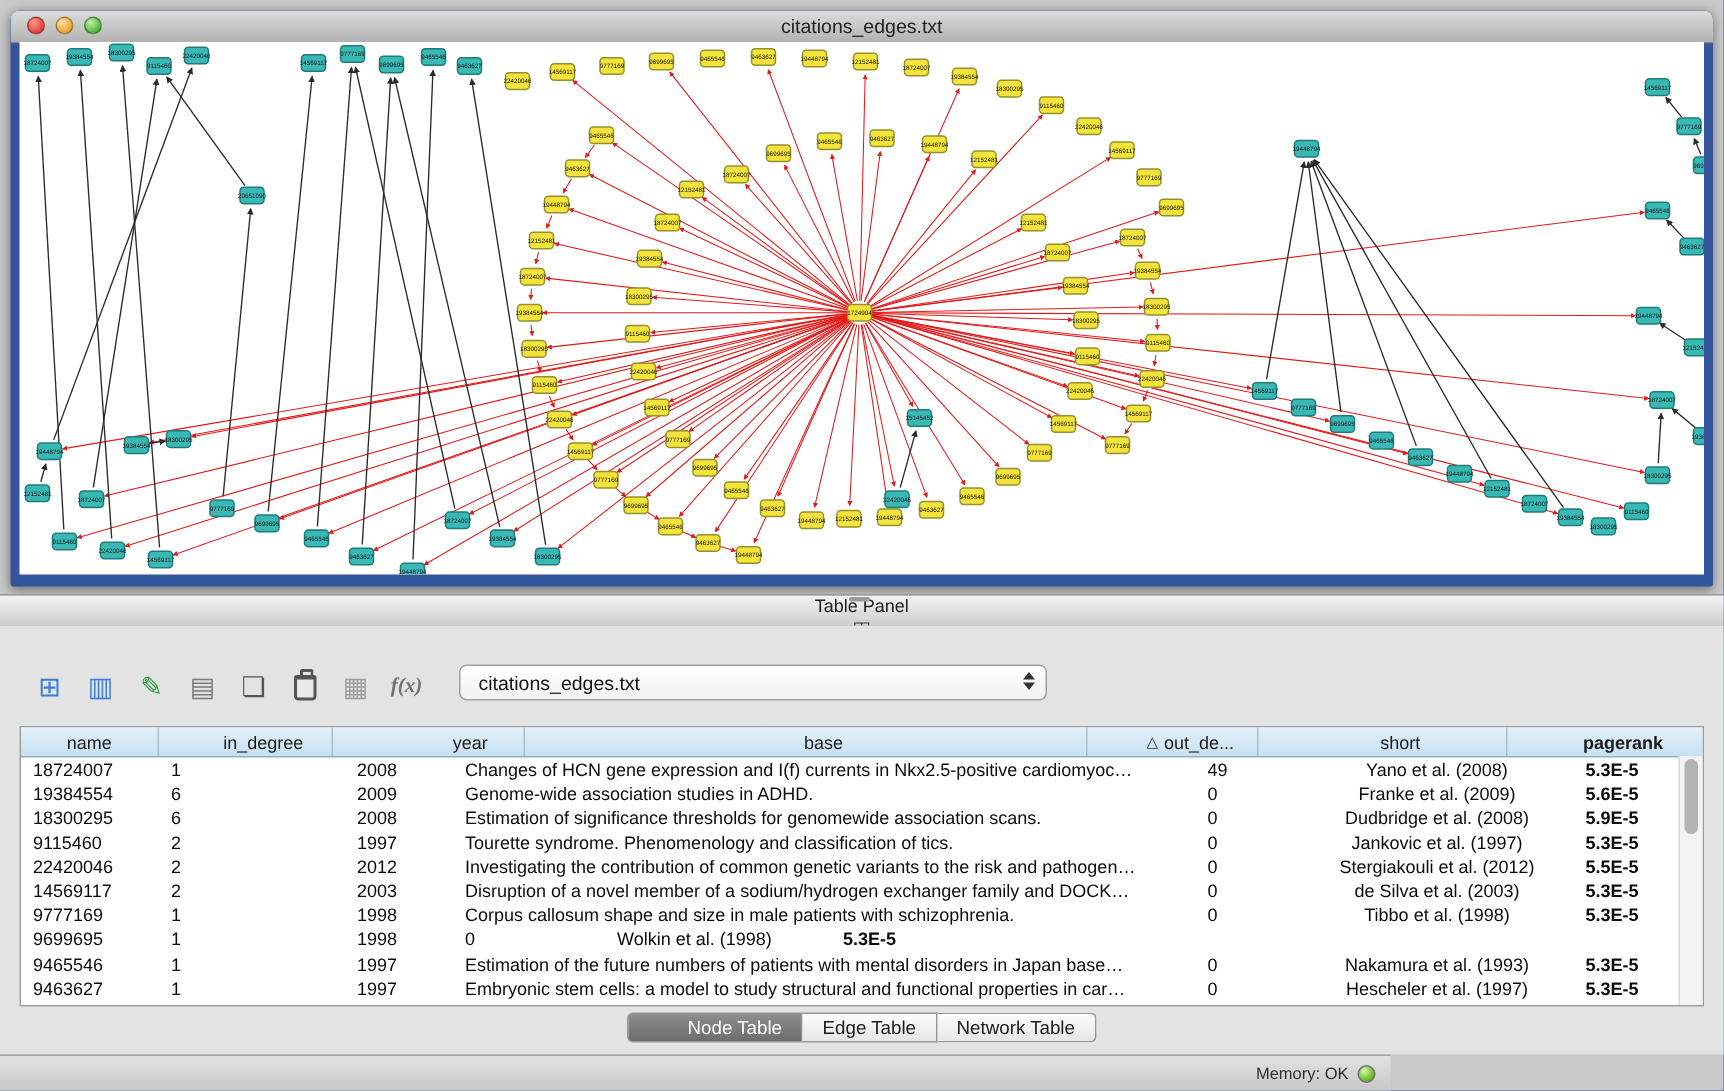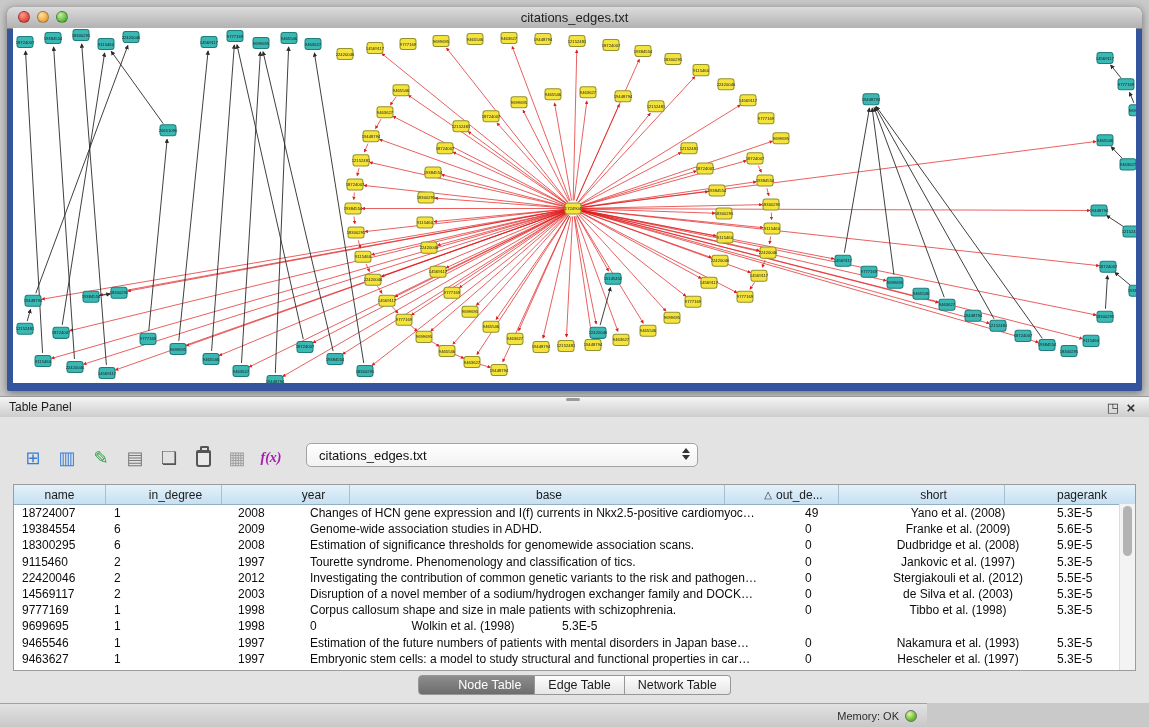--- a/index.html
+++ b/index.html
@@ -32,20 +32,21 @@
   }
   .net-canvas svg{display:block;width:100%;height:100%;}
 
   
   .table-panel{position:absolute;left:0;top:396px;width:1149px;height:307px;}
   .panel-header{
     height:20px;background:linear-gradient(#f4f4f4,#cdcdcd);
     border-top:1px solid #9a9a9a;border-bottom:1px solid #a8a8a8;
     display:flex;align-items:center;padding:0 9px;font-size:12px;color:#1d1d1d;
     position:relative;
+    flex-direction:column;
   }
   .splitter-dot{position:absolute;left:566px;top:1px;width:14px;height:3px;border-radius:2px;background:#9a9a9a;}
   .panel-header .spacer{flex:1;}
   .panel-hicon{width:18px;height:16px;display:flex;align-items:center;justify-content:center;
     font-size:13px;color:#333;cursor:default;}
   .panel-hicon.close{font-size:15px;font-weight:bold;}
   .panel-body{position:absolute;left:0;top:21px;right:0;bottom:0;background:#e3e3e3;}
 
   .toolbar{position:absolute;left:18px;top:26px;display:flex;align-items:center;gap:4px;}
   .tool-btn{width:30px;height:30px;display:flex;align-items:center;justify-content:center;border-radius:4px;}
@@ -79,21 +80,21 @@
   .tbody{flex:1;position:relative;overflow:hidden;}
   .tr{display:flex;height:16.2px;align-items:center;font-size:12px;color:#0c0c0c;}
   .td{display:flex;align-items:center;height:100%;box-sizing:border-box;padding-left:8px;
     white-space:nowrap;overflow:hidden;}
   .c0{width:92px;flex:none;}
   .c1{width:92px;flex:none;}
   .c2{width:72px;flex:none;margin-left:32px;}
   .c3{flex:1;min-width:0;}
   .c4{width:90px;flex:none;}
   .c5{width:142px;flex:none;}
-  .c6{width:106px;flex:none;}
+  .c6{width:106px;flex:none;font-weight:bold;}
   .td.c5{justify-content:center;padding-left:0;}
   .td.c6{padding-left:28px;}
   .th.c6{border-right:none;}
   .vscroll{position:absolute;right:0;top:19px;bottom:0;width:15px;background:#f3f3f3;border-left:1px solid #dcdcdc;}
   .vthumb{position:absolute;left:3px;top:2px;width:9px;height:50px;border-radius:5px;background:#b3b3b3;}
 
   .tabs{position:absolute;left:0;right:0;top:258px;display:flex;justify-content:center;}
   .tab{height:20px;box-sizing:border-box;padding:0 13px;font-size:12.5px;display:flex;align-items:center;
     background:linear-gradient(#fdfdfd,#e6e6e6);border:1px solid #979797;border-left:none;color:#1c1c1c;}
   .tab:first-child{border-left:1px solid #979797;border-radius:4px 0 0 4px;}
@@ -783,21 +784,21 @@
         <div class="tool-btn">
           <span class="glyph" style="color: rgb(85, 85, 85);">❏</span>
         </div>
         <div class="tool-btn">
           <span class="trash-shape"></span>
         </div>
         <div class="tool-btn">
           <span class="glyph" style="color: rgb(158, 158, 158);">▦</span>
         </div>
         <div class="tool-btn">
-          <span class="fx" style="color: #a21caf; text-align: right;">f(x)</span>
+          <span class="fx" style="color: #737373; text-align: right;">f(x)</span>
         </div>
       </div>
     <div class="toolbar" style="left:296px;">
       <div class="combo">
         <span>citations_edges.txt</span>
         <span class="stepper">
             <i class="up"></i>
             <i class="down"></i>
           </span>
       </div>

